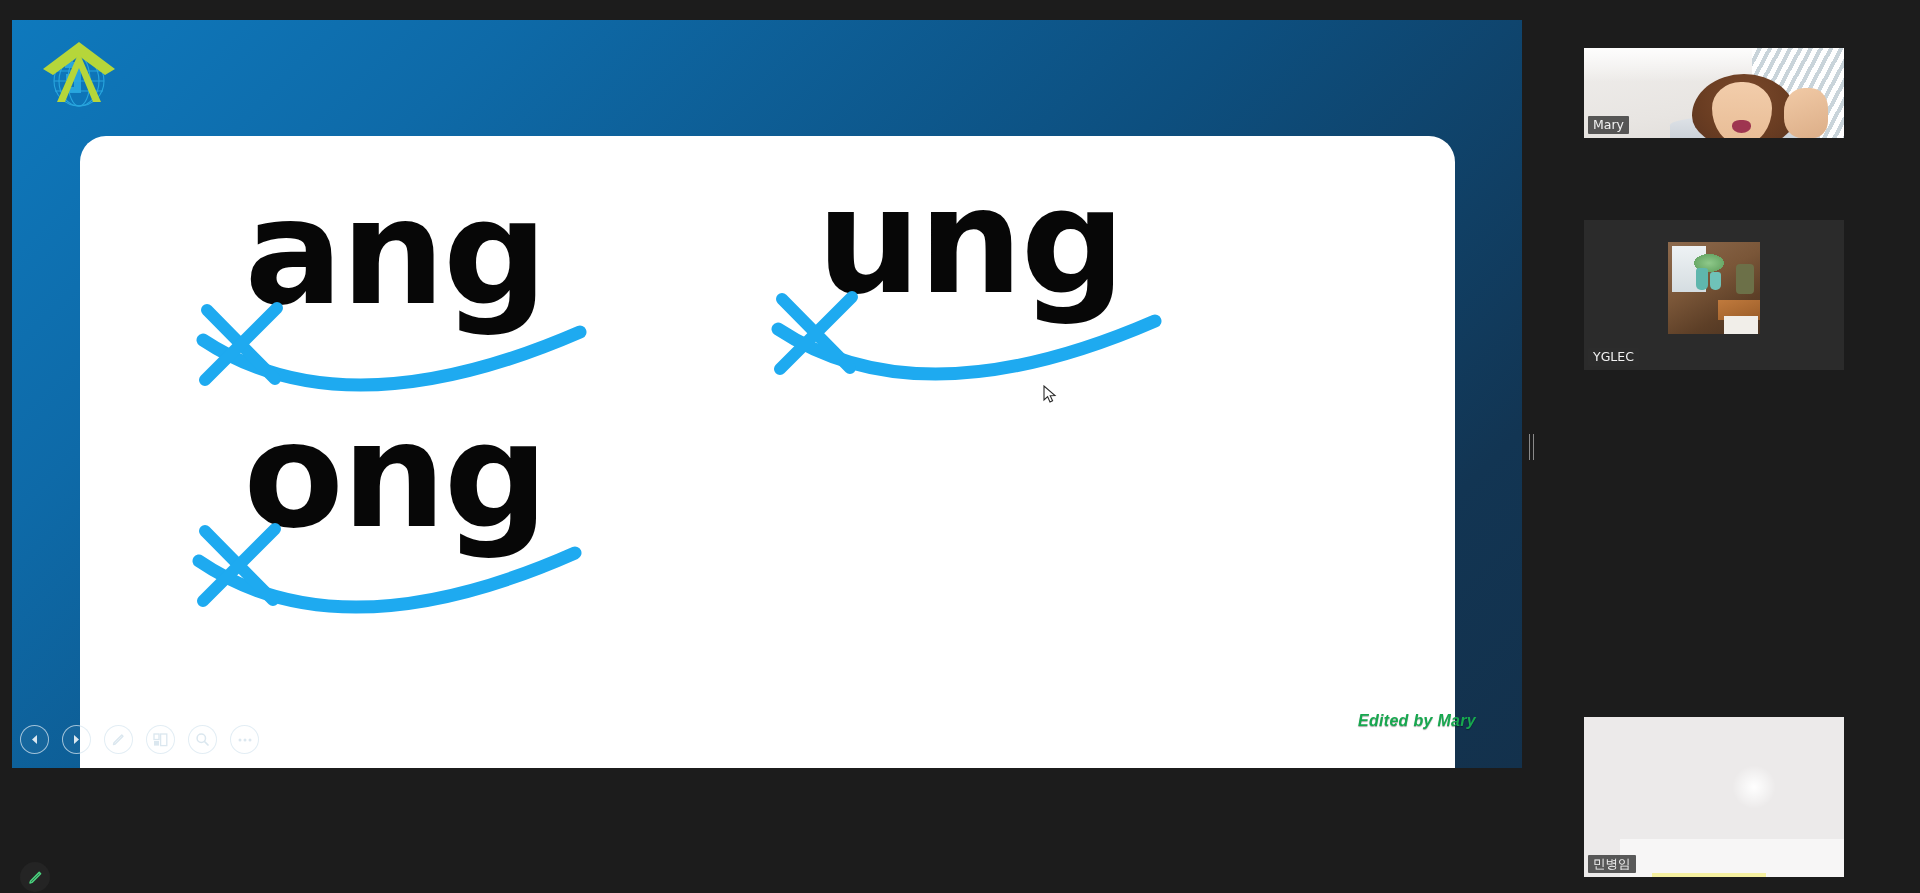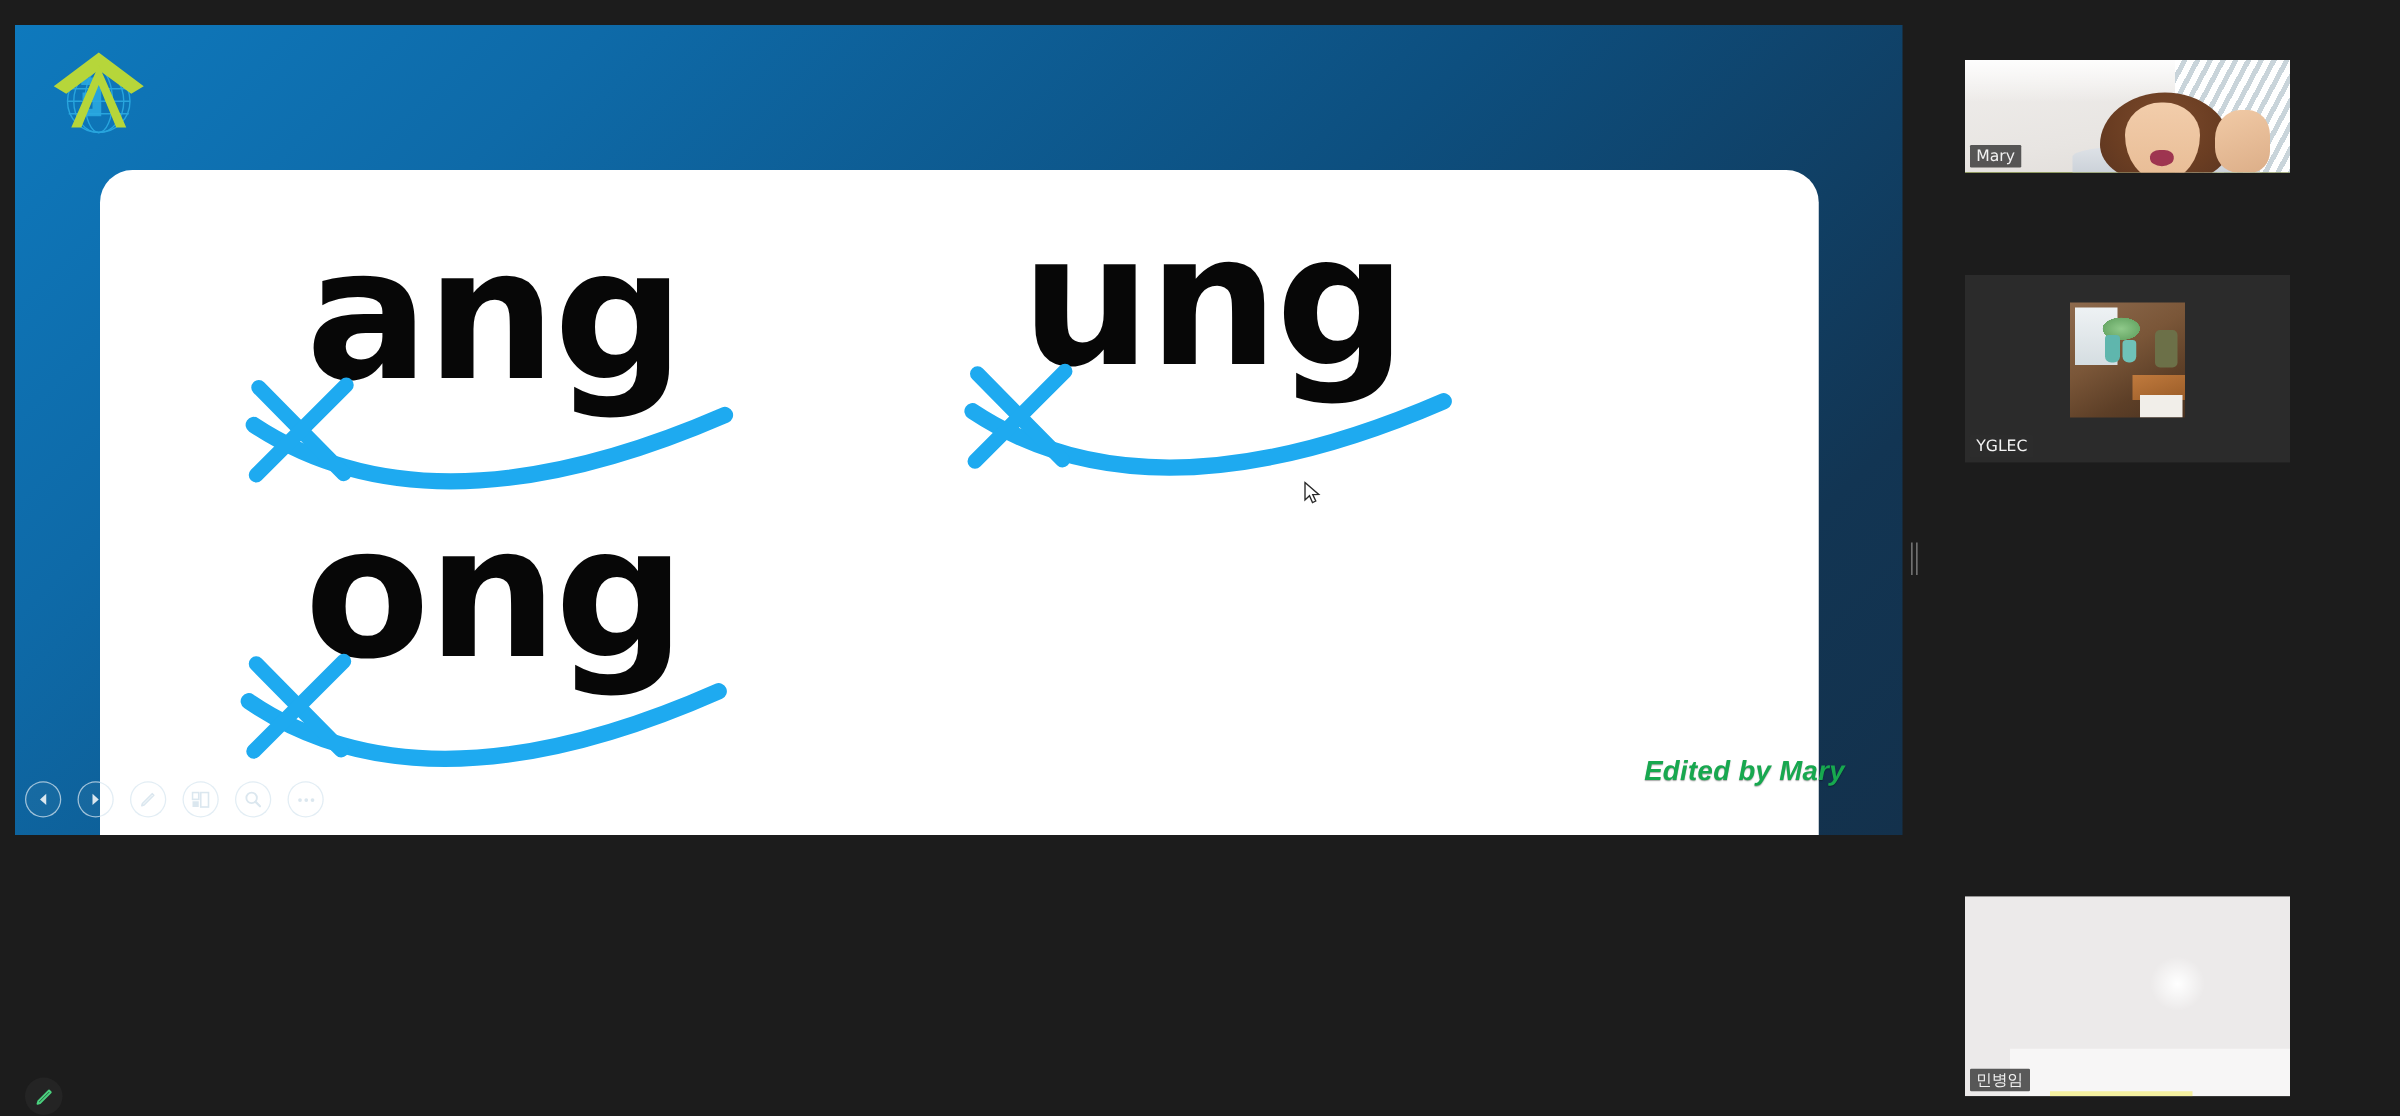--- a/index.html
+++ b/index.html
@@ -8,21 +8,21 @@
     width:1920px; height:893px; overflow:hidden;
     background:#1c1c1c;
     font-family:"Liberation Sans", sans-serif;
   }
 
   #app { position:relative; width:1920px; height:893px; background:#1c1c1c; }
 
   
   #share-region {
     position:absolute; left:12px; top:20px;
-    width:1510px; height:648px;
+    width:1510px; height:748px;
     background:linear-gradient(135deg,#0e79bd 0%,#0e6aa8 22%,#0d4f7f 55%,#123553 85%,#13314c 100%);
     overflow:hidden;
   }
 
   
   #brand-logo { position:absolute; left:27px; top:18px; width:80px; height:72px; }
 
   
   #slide-card {
     position:absolute; left:68px; top:116px;
@@ -43,21 +43,21 @@
 
   
   #cell-ang { left:105px;  top:42px; }
   #cell-ung { left:680px;  top:31px; }
   #cell-ong { left:105px;  top:265px; }
   #cell-ing { left:692px;  top:265px; }
 
   
   #edited-by {
     position:absolute; right:46px; bottom:38px;
-    font-size:22px; font-weight:bold; font-style:italic;
+    font-size:16px; font-weight:bold; font-style:italic;
     color:#17a84f; letter-spacing:.3px;
     text-shadow:0 1px 1px rgba(0,0,0,.35);
   }
 
   
   #slide-toolbar { position:absolute; left:8px; bottom:14px; display:flex; gap:13px; }
   .tb-btn {
     width:29px; height:29px; border-radius:50%;
     border:1.6px solid rgba(215,230,240,.72);
     display:flex; align-items:center; justify-content:center;
@@ -75,21 +75,21 @@
   
   #panel-splitter {
     position:absolute; left:1524px; top:0; width:14px; height:893px;
     display:flex; align-items:center; justify-content:center;
   }
   #panel-splitter .grip { width:5px; height:26px; border-left:1.6px solid #8a8a8a; border-right:1.6px solid #8a8a8a; }
 
   
   #participants { position:absolute; left:1572px; top:0; width:312px; height:893px; }
 
-  .tile { position:absolute; left:0; width:260px; background:#262626; overflow:hidden; }
+  .tile { position:absolute; left:12px; width:260px; background:#262626; overflow:hidden; }
   .tile.speaking { outline:3px solid #c6e34f; outline-offset:-3px; }
 
   #tile-mary    { top:48px;  height:90px; }
   #tile-yglec   { top:220px; height:150px; }
   #tile-hyeseon { top:388px; height:158px; }
   #tile-eunkyung{ top:552px; height:158px; }
   #tile-minbyung{ top:717px; height:160px;padding-left:48px; }
 
   .tile-video { position:absolute; inset:0; }
 

